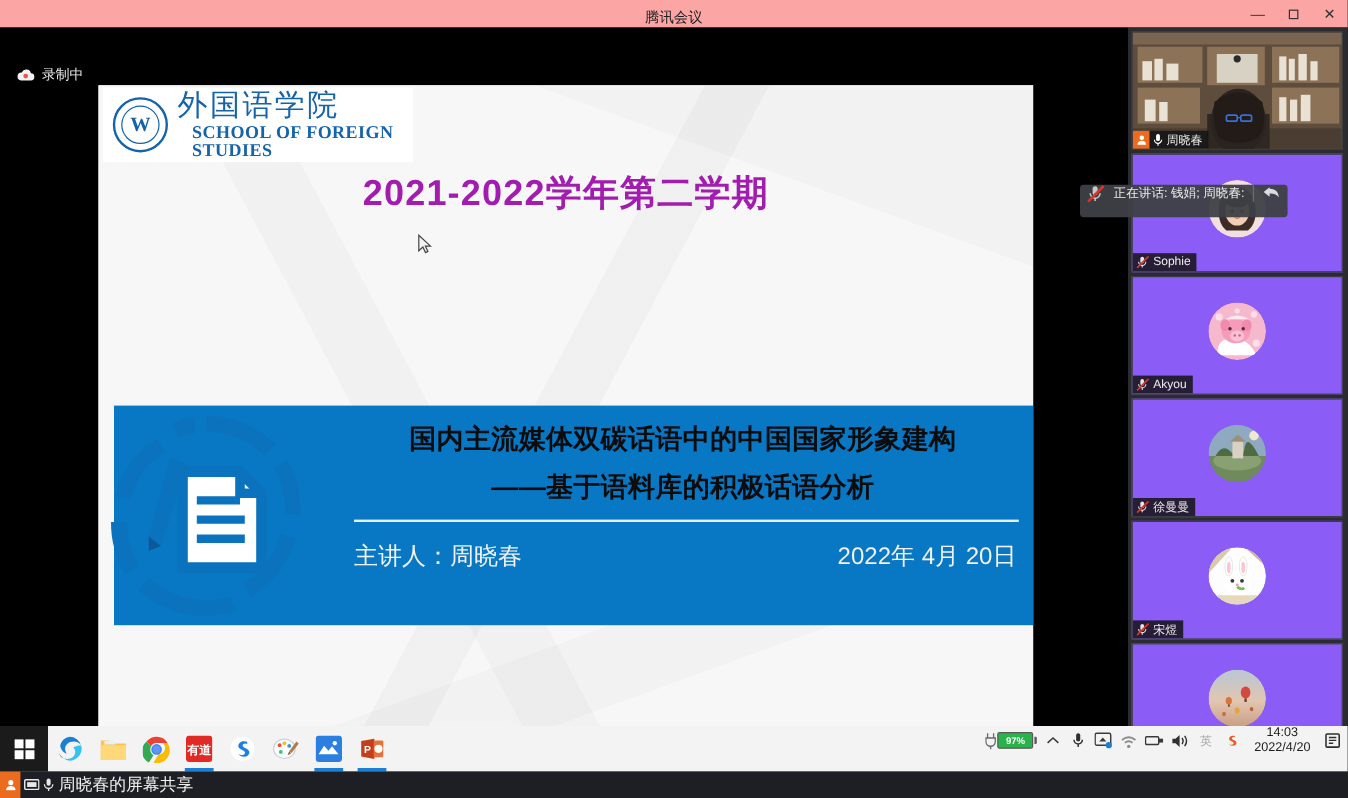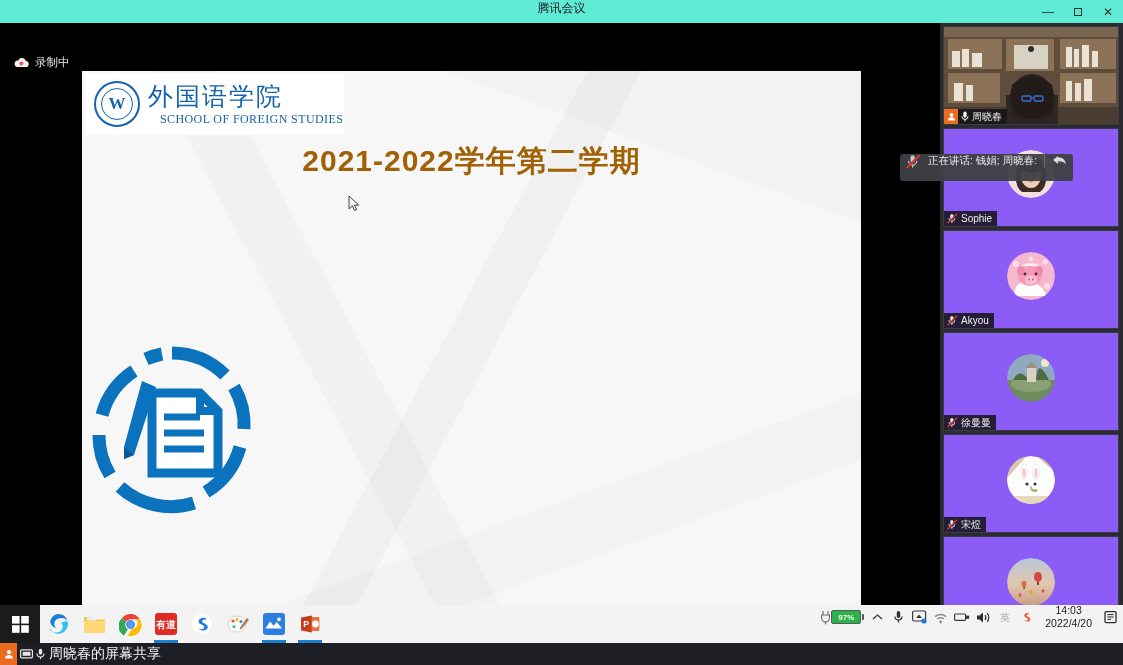--- a/index.html
+++ b/index.html
@@ -1,21 +1,21 @@
 <!DOCTYPE html>
 <html><head>
 <meta charset="utf-8">
 <style>
   * { margin:0; padding:0; box-sizing:border-box; }
   html,body { width:1123px; height:665px; overflow:hidden;
     font-family:"Liberation Sans","DejaVu Sans",sans-serif; background:#000; }
 
   
-  .titlebar{position:absolute;left:0;top:0;width:1123px;height:23px;background:#5eead4;
-    display:flex;align-items:flex-start;justify-content:center;}
+  .titlebar{position:absolute;left:0;top:0;width:1123px;height:23px;background:#fca5a5;
+    display:flex;align-items:flex-end;justify-content:center;}
   .titlebar .ttl{font-size:12px;color:#222;}
   .winbtns{position:absolute;right:0;top:0;height:23px;display:flex;align-items:center;}
   .winbtn{width:30px;height:23px;display:flex;align-items:center;justify-content:center;
     font-size:12px;color:#333;}
 
   
   .meeting{position:absolute;left:0;top:23px;width:1123px;height:582px;background:#2a2c31;}
   .stage{position:absolute;left:0;top:0;width:940px;height:582px;background:#000;}
 
   
@@ -36,25 +36,25 @@
     display:flex;align-items:center;gap:8px;padding-left:8px;z-index:3;}
   .seal{width:46px;height:46px;border-radius:50%;border:2px solid #1463ab;position:relative;
     flex:0 0 auto;}
   .seal:before{content:"";position:absolute;left:5px;top:5px;right:5px;bottom:5px;
     border-radius:50%;border:1px solid #1463ab;}
   .seal:after{content:"W";position:absolute;left:0;right:0;top:11px;text-align:center;
     font-size:17px;font-weight:700;color:#1463ab;font-family:"Liberation Serif",serif;}
   .logotxt{display:flex;flex-direction:column;line-height:1;}
   .logo-cn{font-size:25px;font-weight:400;color:#1463ab;letter-spacing:2px;
     font-family:"DejaVu Sans",sans-serif;}
-  .logo-en{font-size:12px;font-weight:400;color:#1463ab;letter-spacing:.4px;
+  .logo-en{font-size:15px;font-weight:700;color:#1463ab;letter-spacing:.4px;
     font-family:"Liberation Serif",serif;margin-top:4px;padding-left:12px;}
 
   .s-line1{position:absolute;left:0;right:0;top:70px;text-align:center;z-index:3;
-    font-size:30px;font-weight:700;color:#a16207;letter-spacing:1px;}
+    font-size:30px;font-weight:700;color:#a21caf;letter-spacing:1px;}
   .s-line2{position:absolute;left:0;right:0;top:160px;text-align:center;z-index:3;
     font-size:37px;font-weight:700;color:#101010;letter-spacing:1px;}
 
   .band{position:absolute;left:13px;top:267px;width:766px;height:183px;background:#0877c4;z-index:2;}
   .band-inner{position:absolute;left:190px;right:8px;top:0;bottom:0;}
   .band-t1{position:absolute;left:0;right:0;top:12px;text-align:center;font-size:22.5px;
     font-weight:700;color:#0c0c0c;letter-spacing:.3px;}
   .band-t2{position:absolute;left:0;right:0;top:52px;text-align:center;font-size:22.5px;
     font-weight:700;color:#0c0c0c;letter-spacing:.3px;}
   .band-rule{position:absolute;left:10px;right:4px;top:95px;height:2px;background:#e8f1fa;}
@@ -150,20 +150,31 @@
       <div class="logo">
         <div class="seal"></div>
         <div class="logotxt">
           <div class="logo-cn">外国语学院</div>
           <div class="logo-en">SCHOOL OF FOREIGN STUDIES</div>
         </div>
       </div>
 
       <div class="s-line1">2021-2022学年第二学期</div>
 
+      <div class="band">
+        <div class="band-inner">
+          <div class="band-t1">国内主流媒体双碳话语中的中国国家形象建构</div>
+          <div class="band-t2">——基于语料库的积极话语分析</div>
+          <div class="band-rule"></div>
+          <div class="band-meta">
+            <span>主讲人：周晓春</span>
+            <span>2022年 4月 20日</span>
+          </div>
+        </div>
+      </div>
 
       <svg class="mark" viewBox="0 0 164 172">
         <g fill="none" stroke="#0b72bd" stroke-width="13">
           <path d="M82 10a76 76 0 0 1 53 22"></path>
           <path d="M144 44a76 76 0 0 1 10 42"></path>
           <path d="M150 104a76 76 0 0 1-34 45"></path>
           <path d="M104 160a76 76 0 0 1-74-16"></path>
           <path d="M20 132A76 76 0 0 1 9 92"></path>
           <path d="M12 72a76 76 0 0 1 32-44"></path>
           <path d="M56 16a76 76 0 0 1 16-5"></path>

